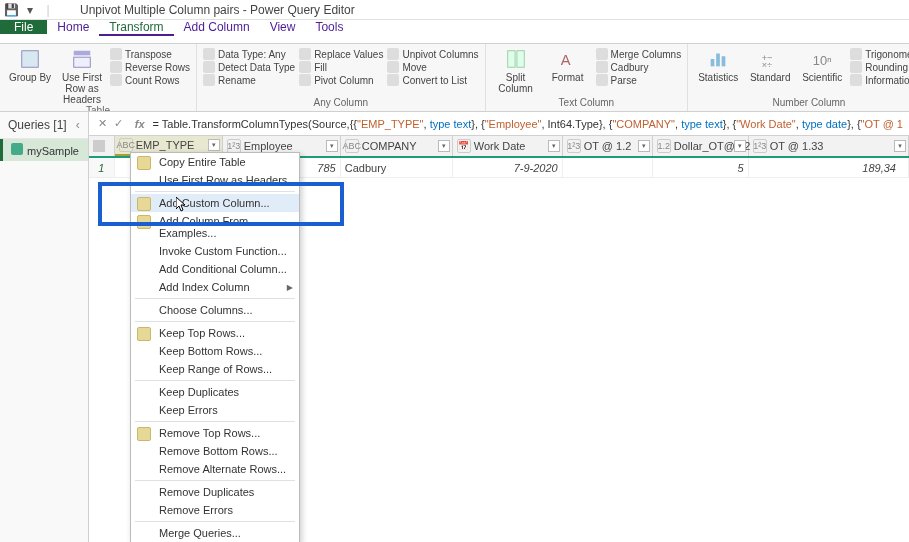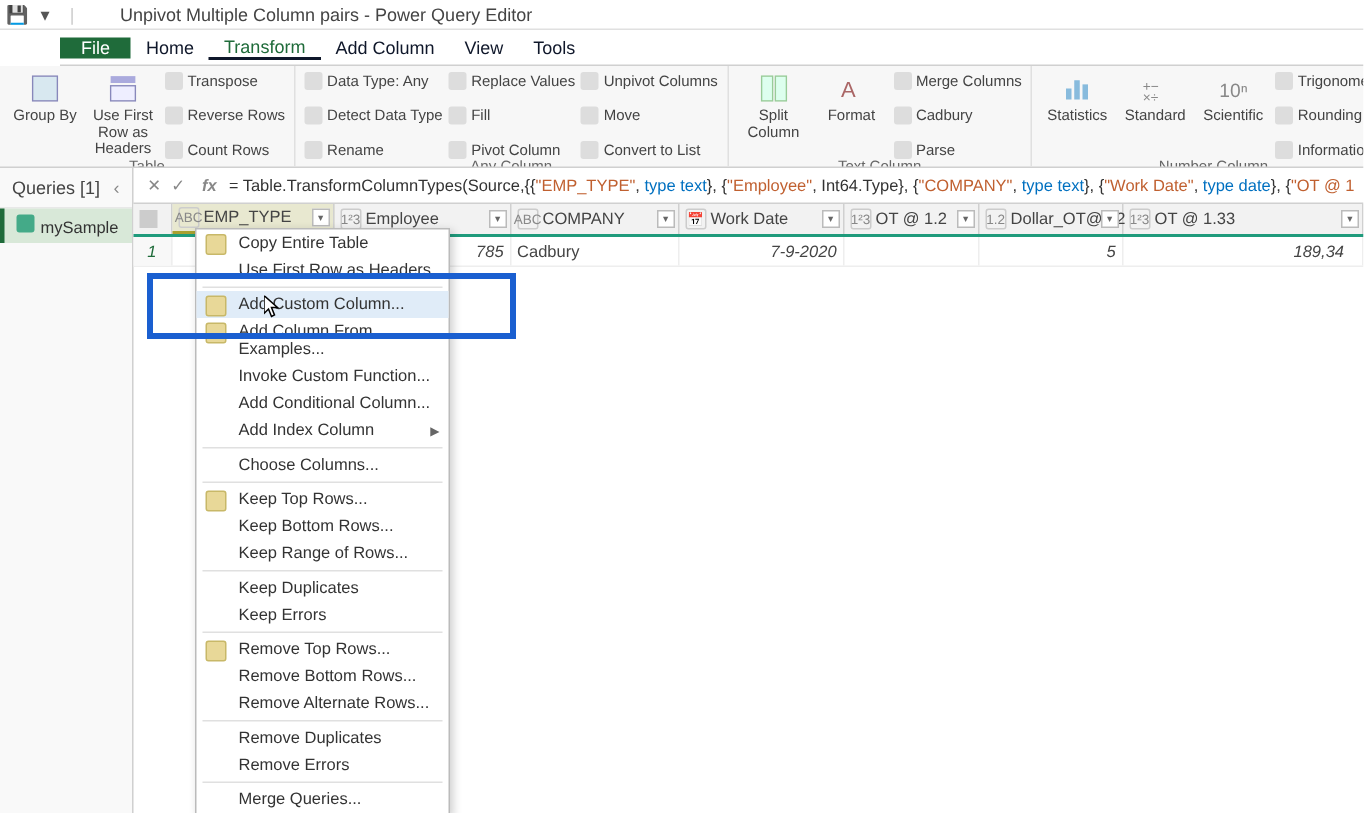--- a/index.html
+++ b/index.html
@@ -5,33 +5,33 @@
 * { box-sizing: border-box; margin: 0; padding: 0; font-family: "Segoe UI", Tahoma, sans-serif; }
 body { background: #fff; font-size: 11px; color: #333; overflow: hidden; width: 909px; height: 542px; position: relative; }
 
 
 .titlebar { height: 20px; background: #fff; display: flex; align-items: center; border-bottom: 1px solid #e0e0e0; }
 .titlebar .qat { display: flex; align-items: center; gap: 2px; padding-left: 4px; }
 .titlebar .qat span { width: 16px; height: 16px; display: inline-flex; align-items: center; justify-content: center; font-size: 12px; color: #555; }
 .titlebar .title { padding-left: 8px; font-size: 12px; color: #444; margin-left: 16px; }
 
 
-.menubar { height: 24px; background: #fff; display: flex; align-items: center; border-bottom: 1px solid #d0d0d0; margin-left: 40px; }
+.menubar { height: 24px; background: #fff; display: flex; align-items: flex-start; border-bottom: 1px solid #d0d0d0; }
 .menubar .file { background: #1f6b3a; color: #fff; padding: 0 14px; display: flex; align-items: center; font-size: 12px; }
-.menubar .tab { padding: 0 10px; display: flex; align-items: center; font-size: 12px; color: #0f172a; cursor: pointer; }
-.menubar .tab.active { border-bottom: 2px solid #0f172a; color: #1f6b3a; font-weight: 500; }
+.menubar .tab { padding: 0 10px; display: flex; align-items: center; font-size: 12px; color: #4c1d95; cursor: pointer; }
+.menubar .tab.active { border-bottom: 2px solid #4c1d95; color: #1f6b3a; font-weight: 500; }
 
 
 .ribbon { height: 68px; background: #f7f7f7; display: flex; border-bottom: 1px solid #d0d0d0; overflow: hidden; }
 .ribbon-group { border-right: 1px solid #e0e0e0; padding: 2px 6px; display: flex; flex-direction: column; justify-content: space-between; }
 .ribbon-group .group-body { display: flex; gap: 4px; flex: 1; align-items: flex-start; padding-top: 2px; }
 .ribbon-group .group-label { text-align: center; font-size: 10px; color: #666; padding-bottom: 1px; }
 .rib-big { display: flex; flex-direction: column; align-items: center; justify-content: center; width: 48px; text-align: center; font-size: 10px; line-height: 11px; color: #444; }
 .rib-big svg { width: 22px; height: 22px; margin-bottom: 2px; }
-.rib-small { display: flex; flex-direction: column; gap: 11px; }
+.rib-small { display: flex; flex-direction: column; gap: 1px; }
 .rib-small .rib-item { font-size: 10px; color: #444; white-space: nowrap; display: flex; align-items: center; gap: 3px; }
 .rib-small .rib-item::before { content: ""; width: 12px; height: 12px; background: #ddd; display: inline-block; border-radius: 2px; }
 
 
 .main { display: flex; height: calc(542px - 112px); }
 .sidebar { width: 128px; border-right: 1px solid #d0d0d0; background: #f9f9f9; }
 .sidebar-header { display: flex; justify-content: space-between; align-items: center; padding: 6px 8px; font-size: 12px; color: #444; border-bottom: 1px solid #e8e8e8; }
 .sidebar-item { background: #d8e8d8; padding: 4px 8px; font-size: 11px; color: #333; border-left: 3px solid #1f6b3a; }
 
 .content { flex: 1; display: flex; flex-direction: column; }

